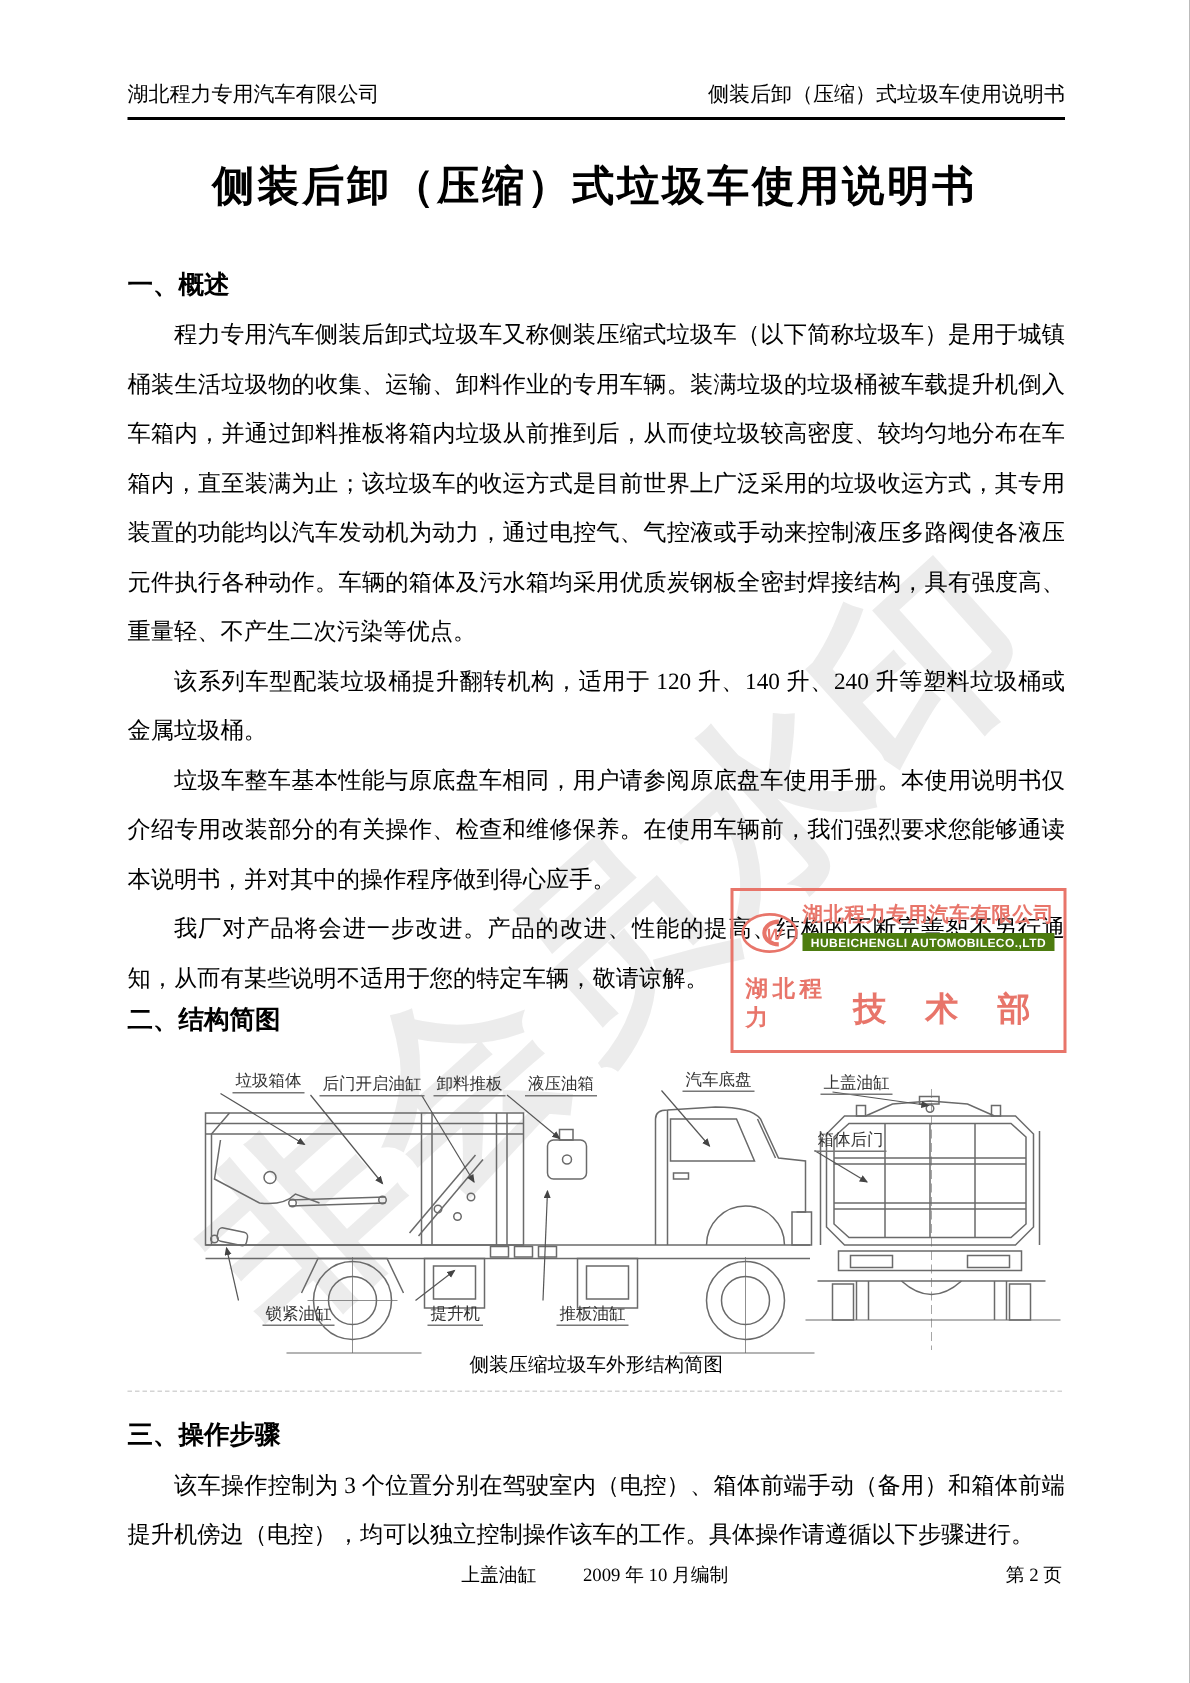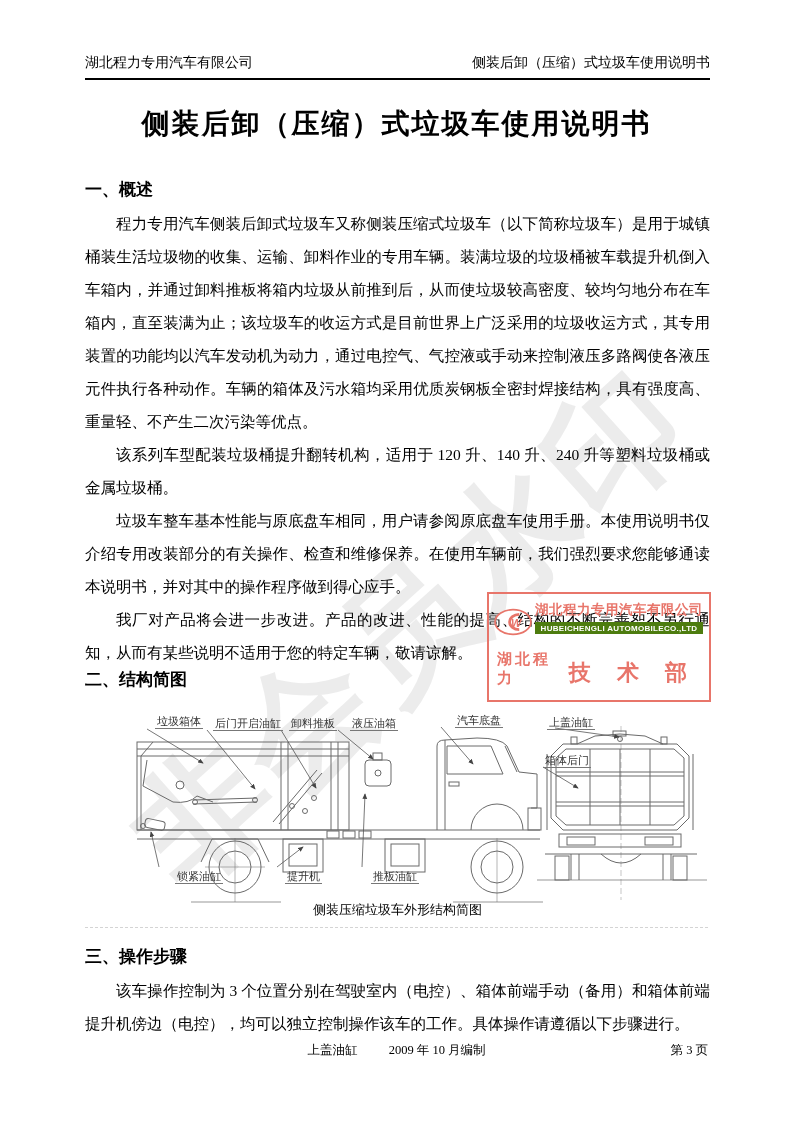--- a/index.html
+++ b/index.html
@@ -278,16 +278,16 @@
   <div class="sec sec-3">
     <h2>三、操作步骤</h2>
     <p>该车操作控制为 3 个位置分别在驾驶室内（电控）、箱体前端手动（备用）和箱体前端提升机傍边（电控），均可以独立控制操作该车的工作。具体操作请遵循以下步骤进行。</p>
   </div>
 
   <div class="footer">
     <div class="footer-center">
       <span>上盖油缸</span>
       <span>2009 年 10 月编制</span>
     </div>
-    <span class="footer-page">第 3 页</span>
+    <span class="footer-page">第 2 页</span>
   </div>
 
 </div>
 
 </body></html>

